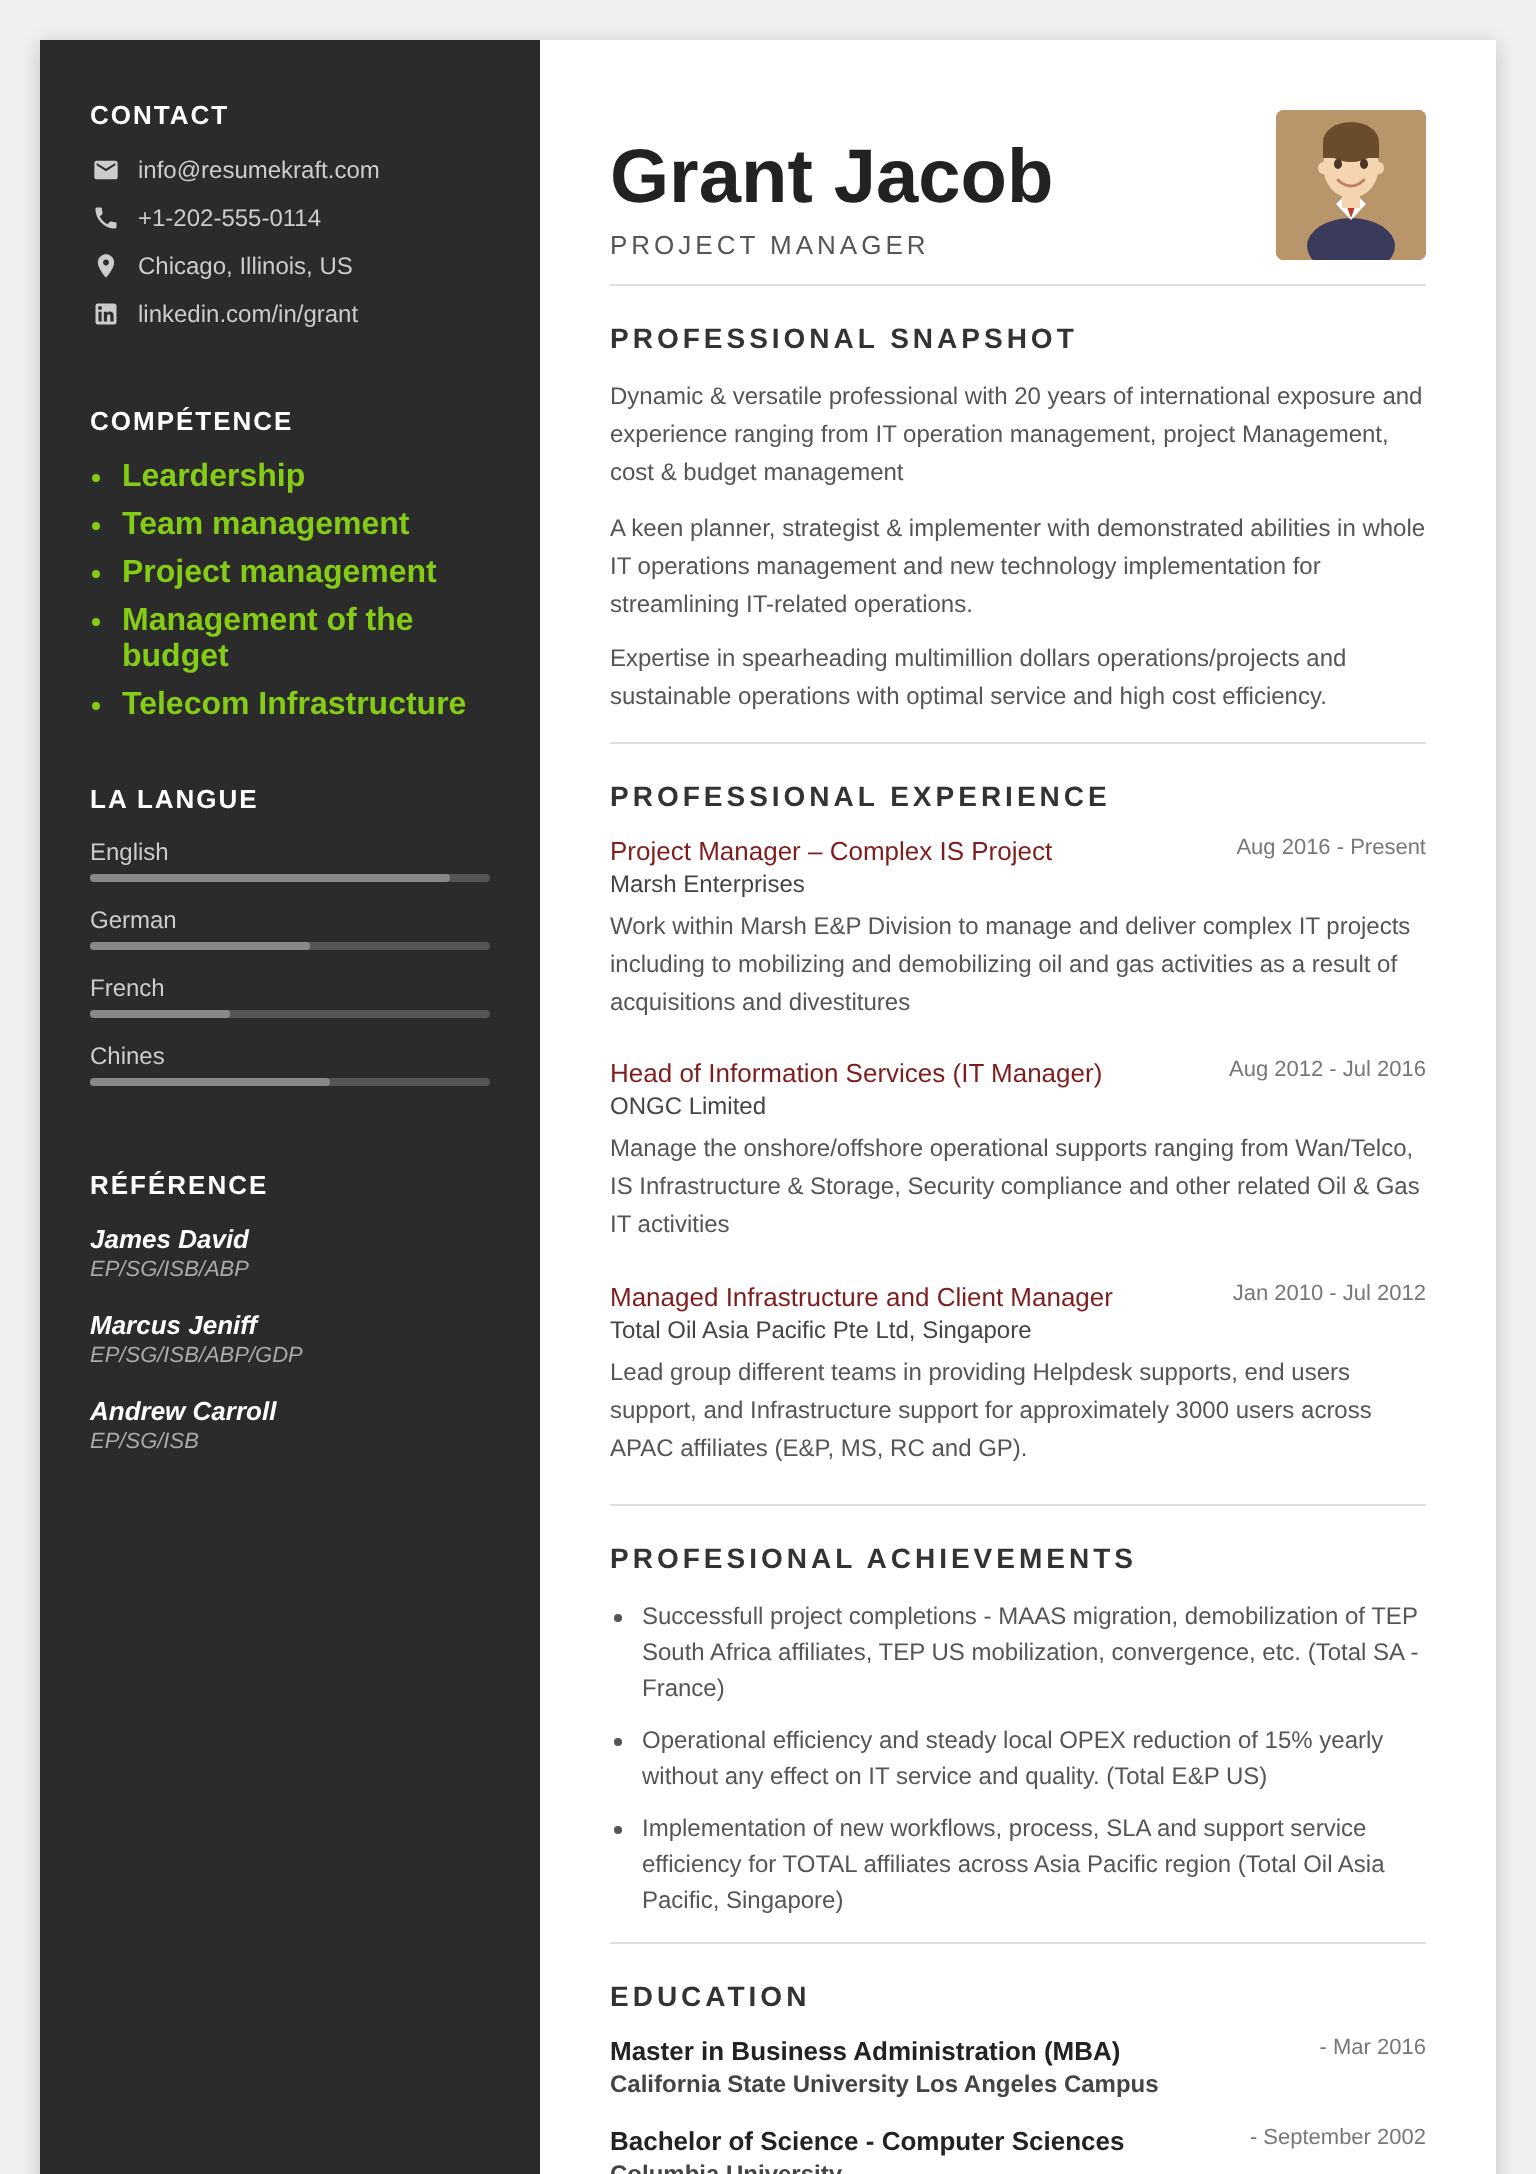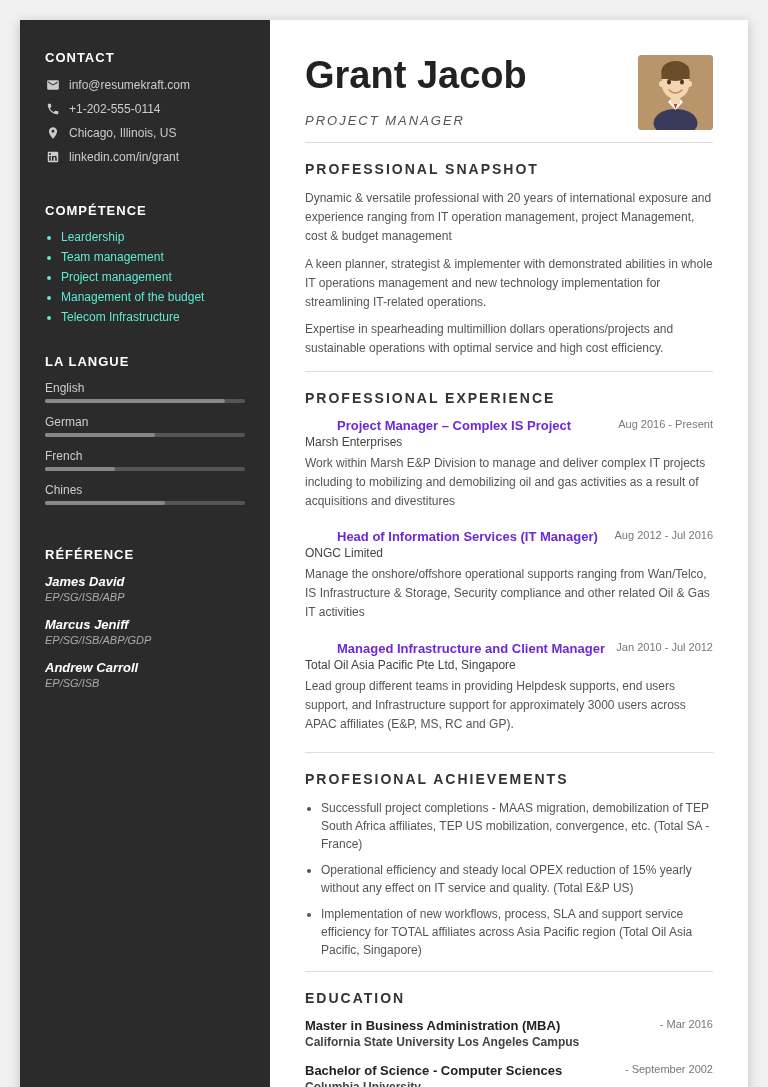--- a/index.html
+++ b/index.html
@@ -60,22 +60,23 @@
       fill: #ccc;
     }
     .competence-list {
       list-style: disc;
       padding-left: 16px;
       display: flex;
       flex-direction: column;
       gap: 6px;
     }
     .competence-list li {
-      font-size: 12px;
-      color: #5eead4;
+      font-size: 16px;
+      color: #84cc16;
+      font-weight: bold;
     }
     .language-item {
       margin-bottom: 12px;
     }
     .language-name {
       font-size: 12px;
       color: #ccc;
       margin-bottom: 4px;
     }
     .language-bar-bg {
@@ -105,37 +106,36 @@
     }
     
     .main-content {
       flex: 1;
       padding: 35px 35px 35px 35px;
       background: white;
     }
     .header-section {
       display: flex;
       justify-content: space-between;
-      align-items: flex-start;
+      align-items: flex-end;
       margin-bottom: 10px;
     }
     .name-block {}
     .name {
       font-size: 38px;
       font-weight: bold;
       color: #222;
       line-height: 1.1;
     }
     .job-title {
       font-size: 13px;
       letter-spacing: 2px;
       color: #555;
-      margin-top: 16px;
+      margin-top: 4px;
       text-transform: uppercase;
-      font-style: italic;
     }
     .avatar-placeholder {
       width: 75px;
       height: 75px;
       background: linear-gradient(135deg, #c8a882 0%, #a07850 50%, #8b6340 100%);
       border-radius: 4px;
       display: flex;
       align-items: center;
       justify-content: center;
       position: relative;
@@ -163,23 +163,22 @@
     .experience-entry {
       margin-bottom: 18px;
     }
     .exp-header {
       display: flex;
       justify-content: space-between;
       align-items: flex-start;
     }
     .exp-title {
       font-size: 13px;
-      font-weight: bold;
-      color: #6d28d9;
-      margin-left: 32px;
+      font-weight: normal;
+      color: #7f1d1d;
     }
     .exp-date {
       font-size: 11px;
       color: #777;
       white-space: nowrap;
       flex-shrink: 0;
       margin-left: 10px;
     }
     .exp-company {
       font-size: 12px;

